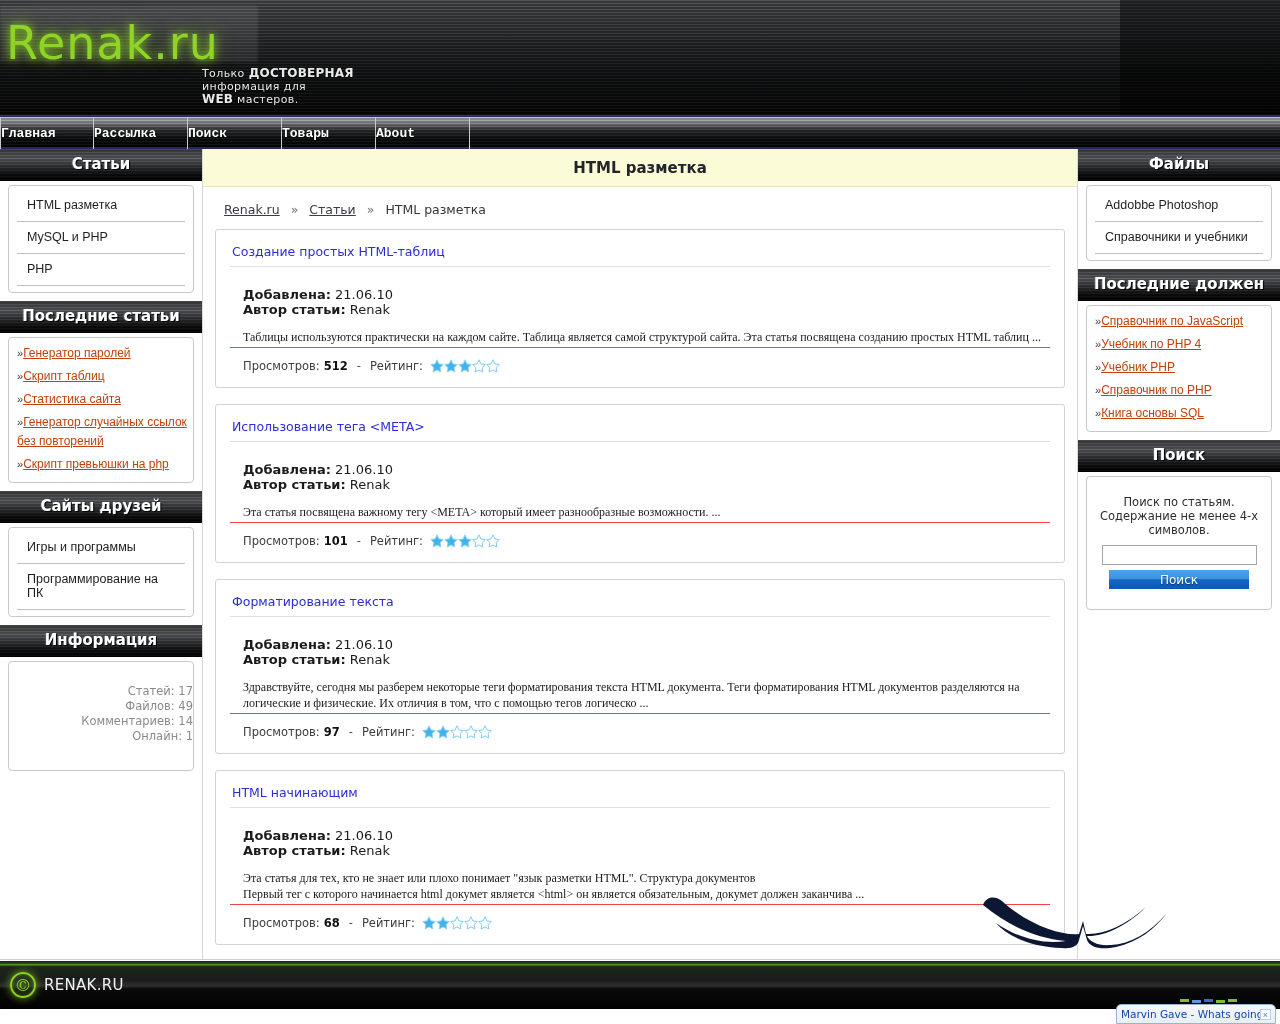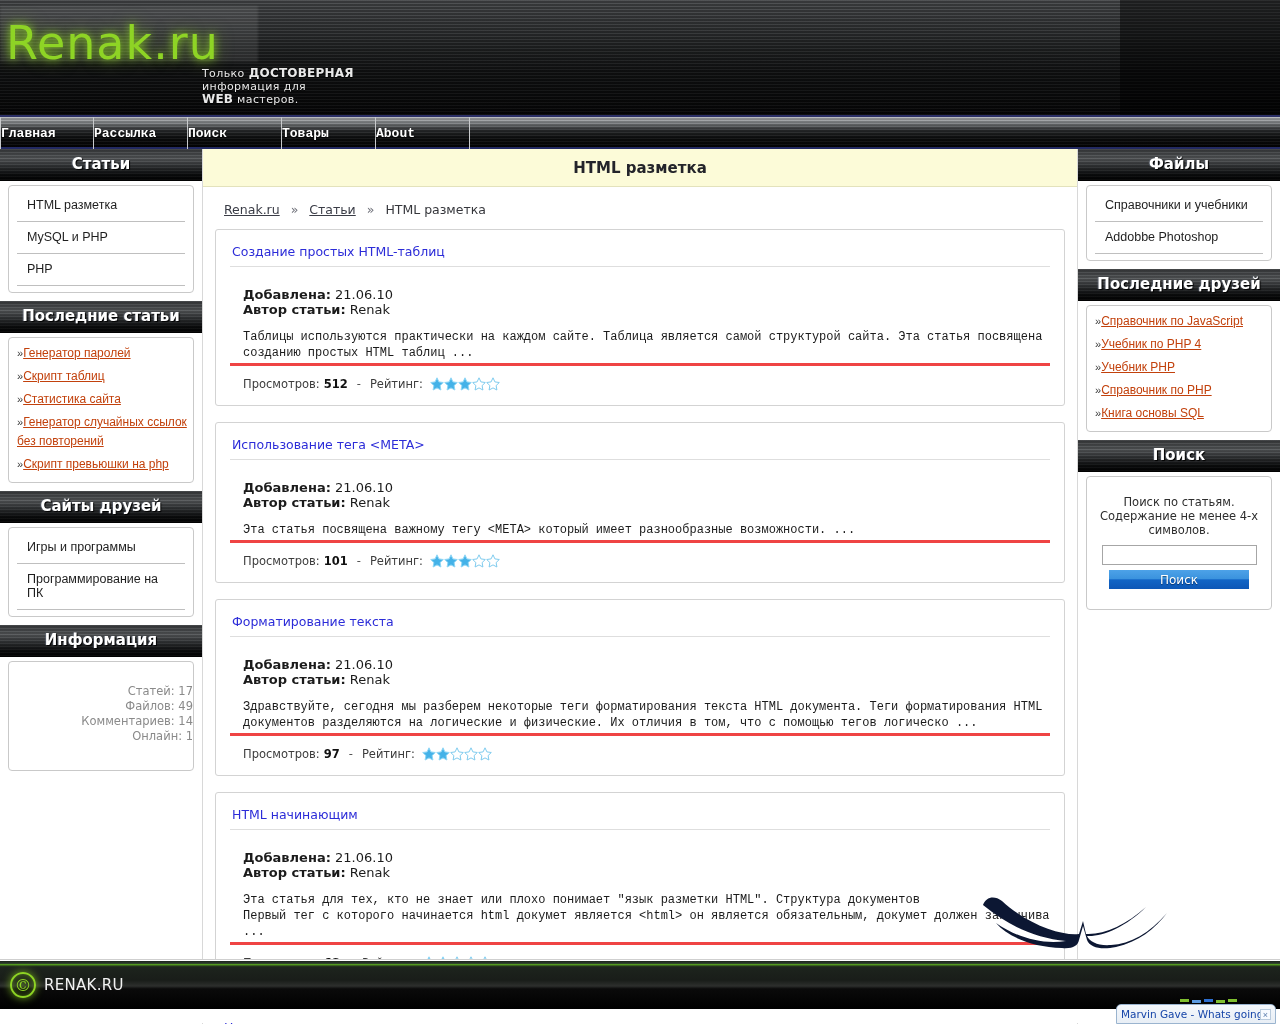--- a/index.html
+++ b/index.html
@@ -244,24 +244,24 @@
     color: #1b1b1b;
     font-family: "DejaVu Sans", sans-serif;
     margin-top: 20px;
   }
   .art-meta b { font-weight: bold; }
   .art-desc {
     padding: 12px 0 6px 13px;
     font-size: 12px;
     line-height: 16px;
     color: #1b1b1b;
-    border-bottom: 3px solid #ef4444;
+    border-bottom: 1px solid #ef4444;
     padding-bottom: 2px;
     margin-bottom: 11px;
-    font-family: Liberation Mono, monospace;
+    font-family: Liberation Serif, serif;
   }
   .art-foot {
     padding-left: 13px;
     font-size: 11.5px;
     color: #3c3c3c;
     display: flex;
     align-items: center;
     gap: 4px;
     font-family: "DejaVu Sans", sans-serif;
   }
@@ -583,25 +583,25 @@
       <svg class="ornament" viewBox="0 0 190 60">
         <path fill="#0c1733" d="M3 12 C30 34, 56 45, 86 48 C62 52, 36 44, 16 30 C28 44, 52 54, 82 55 C92 56, 98 53, 99 47 L103 33 L107 47 C110 55, 122 57, 136 54 C158 49, 175 36, 187 20 C170 40, 150 51, 131 52 C118 53, 110 49, 107 43 C122 44, 146 34, 166 14 C146 32, 124 42, 106 41 L103 28 L99 41 C82 43, 48 32, 22 8 C14 2, 6 4, 3 12 Z"></path>
       </svg>
 
     </div>
 
     <div class="col-right">
 
       <div class="blk-head">Файлы</div>
       <div class="blk-body">
+        <div class="menu-row">Addobbe Photoshop</div>
         <div class="menu-row">Справочники и учебники</div>
-        <div class="menu-row">Addobbe Photoshop</div>
-      </div>
-
-      <div class="blk-head">Последние друзей</div>
+      </div>
+
+      <div class="blk-head">Последние должен</div>
       <div class="blk-body">
         <div class="link-row"><span class="chev">»</span><a>Справочник по JavaScript</a></div>
         <div class="link-row"><span class="chev">»</span><a>Учебник по PHP 4</a></div>
         <div class="link-row"><span class="chev">»</span><a>Учебник PHP</a></div>
         <div class="link-row"><span class="chev">»</span><a>Справочник по PHP</a></div>
         <div class="link-row"><span class="chev">»</span><a>Книга основы SQL</a></div>
       </div>
 
       <div class="blk-head">Поиск</div>
       <div class="blk-body">

